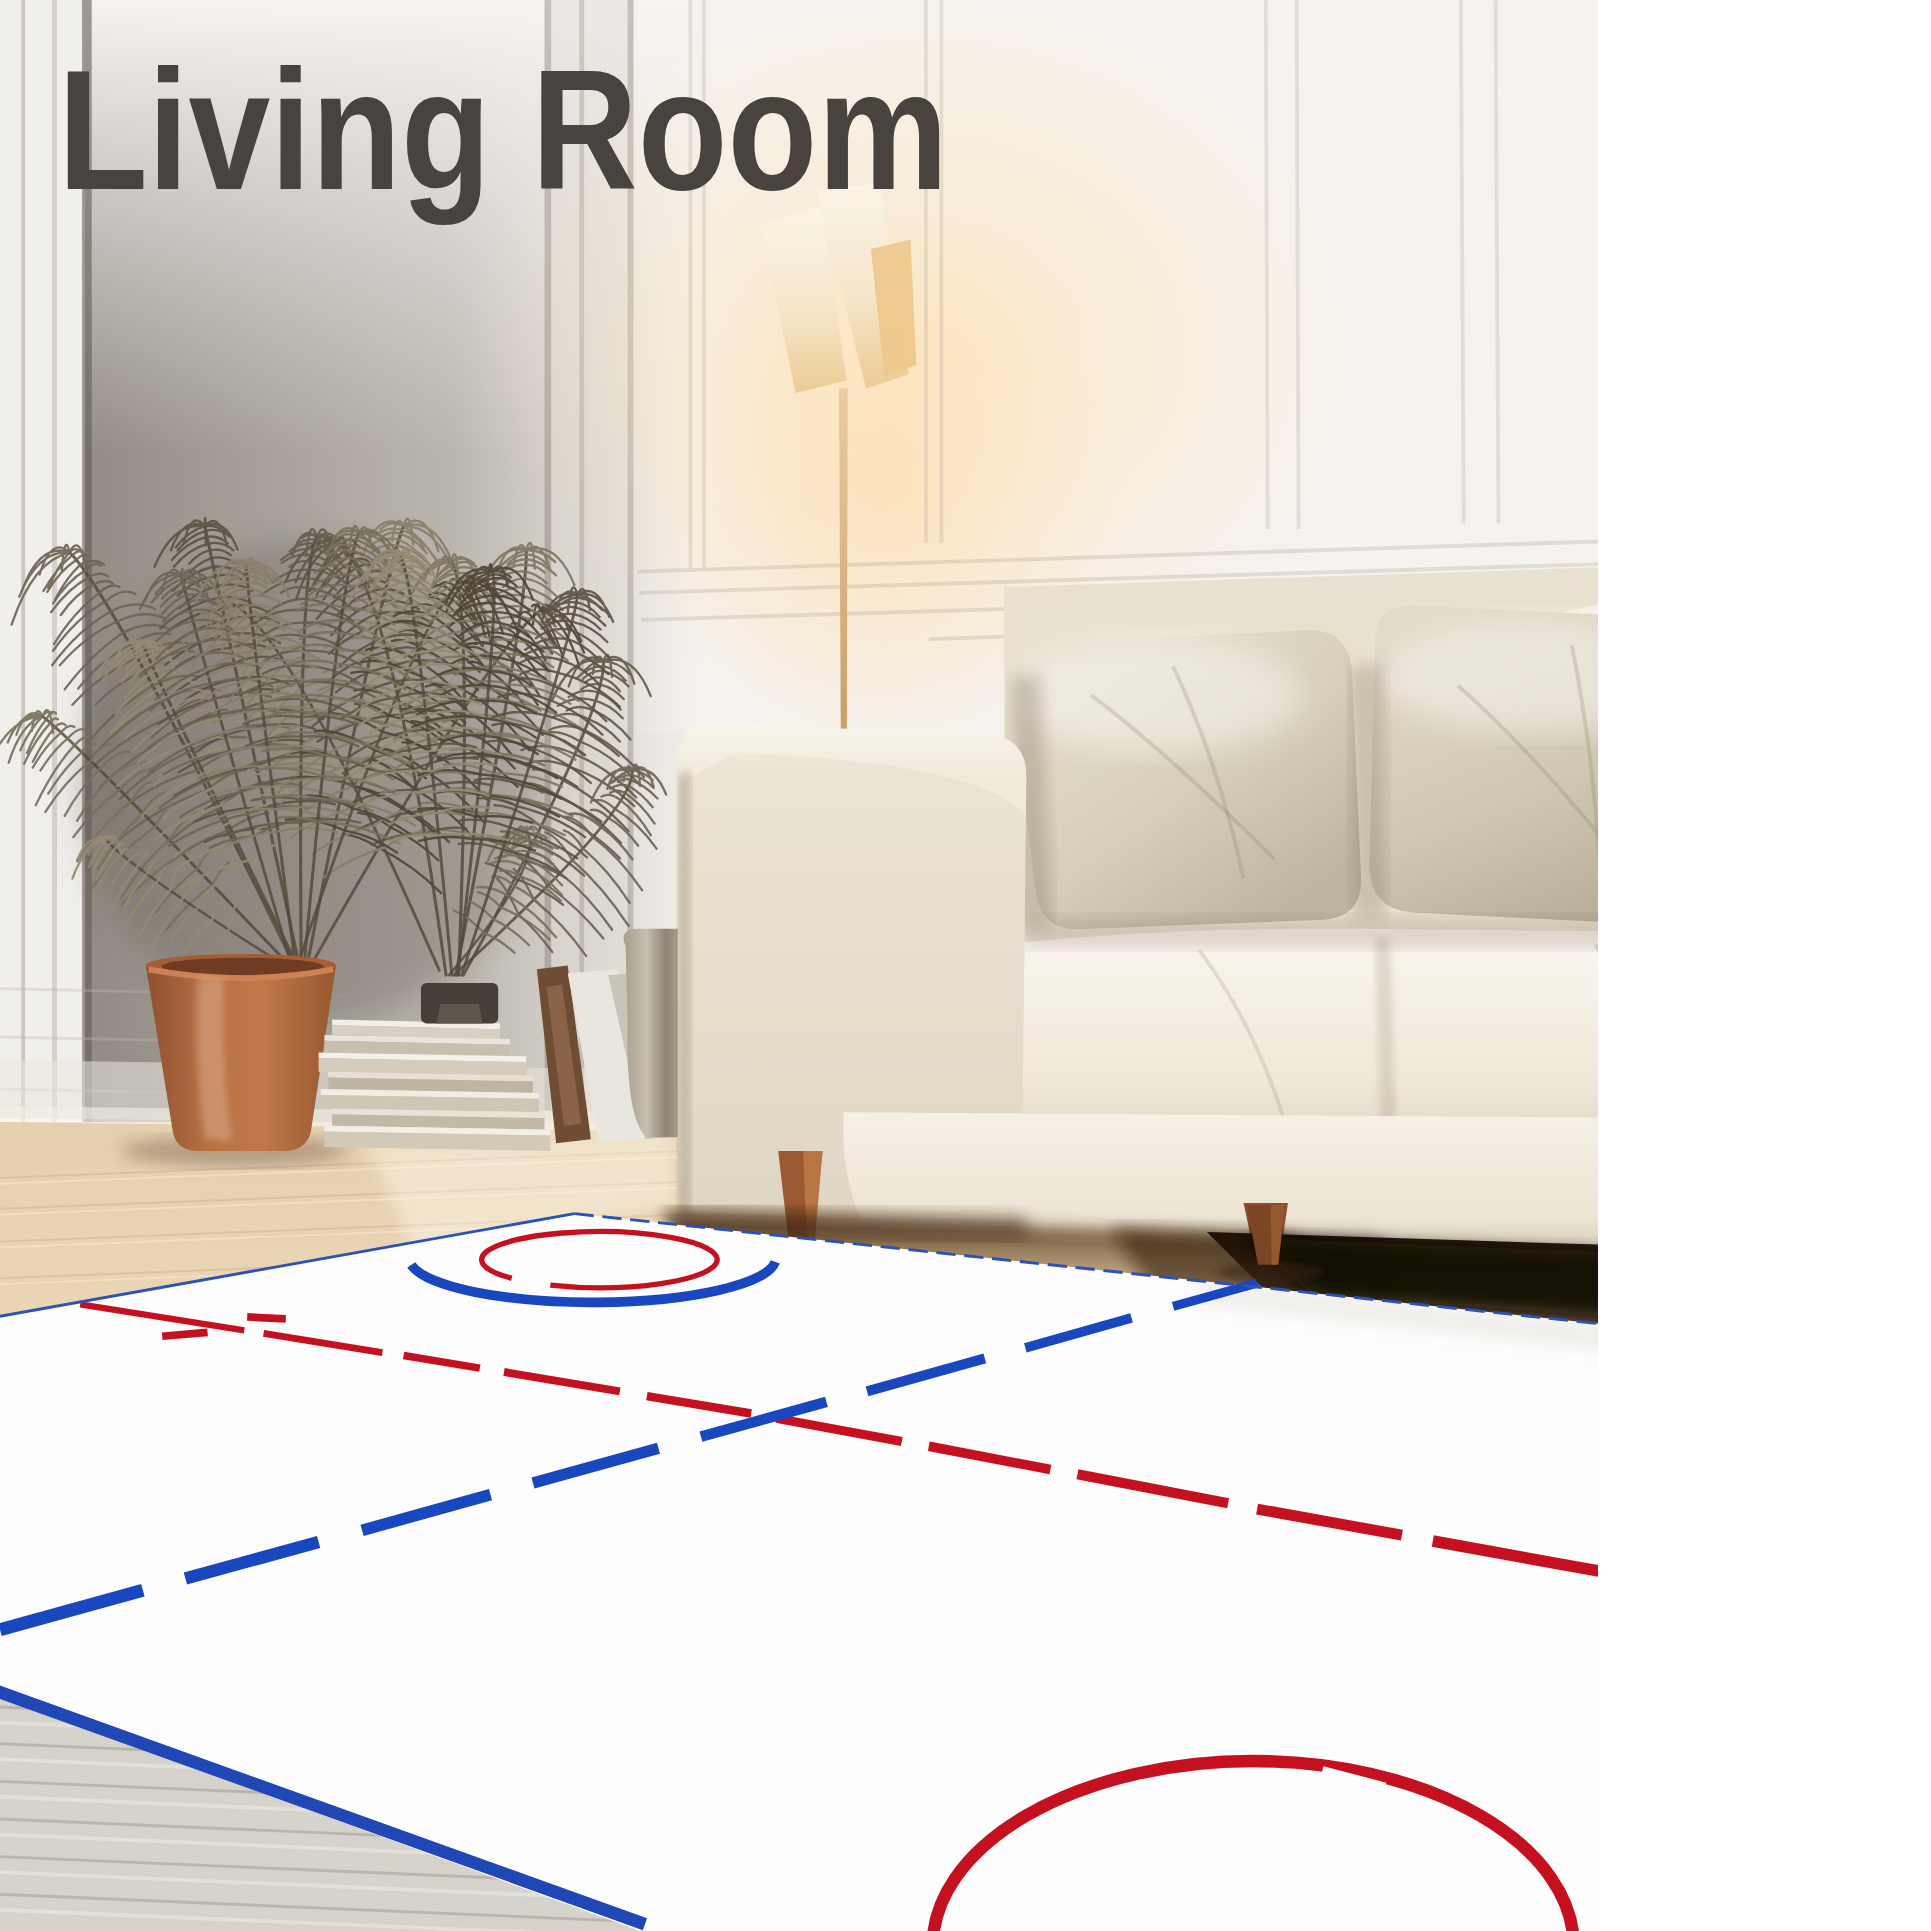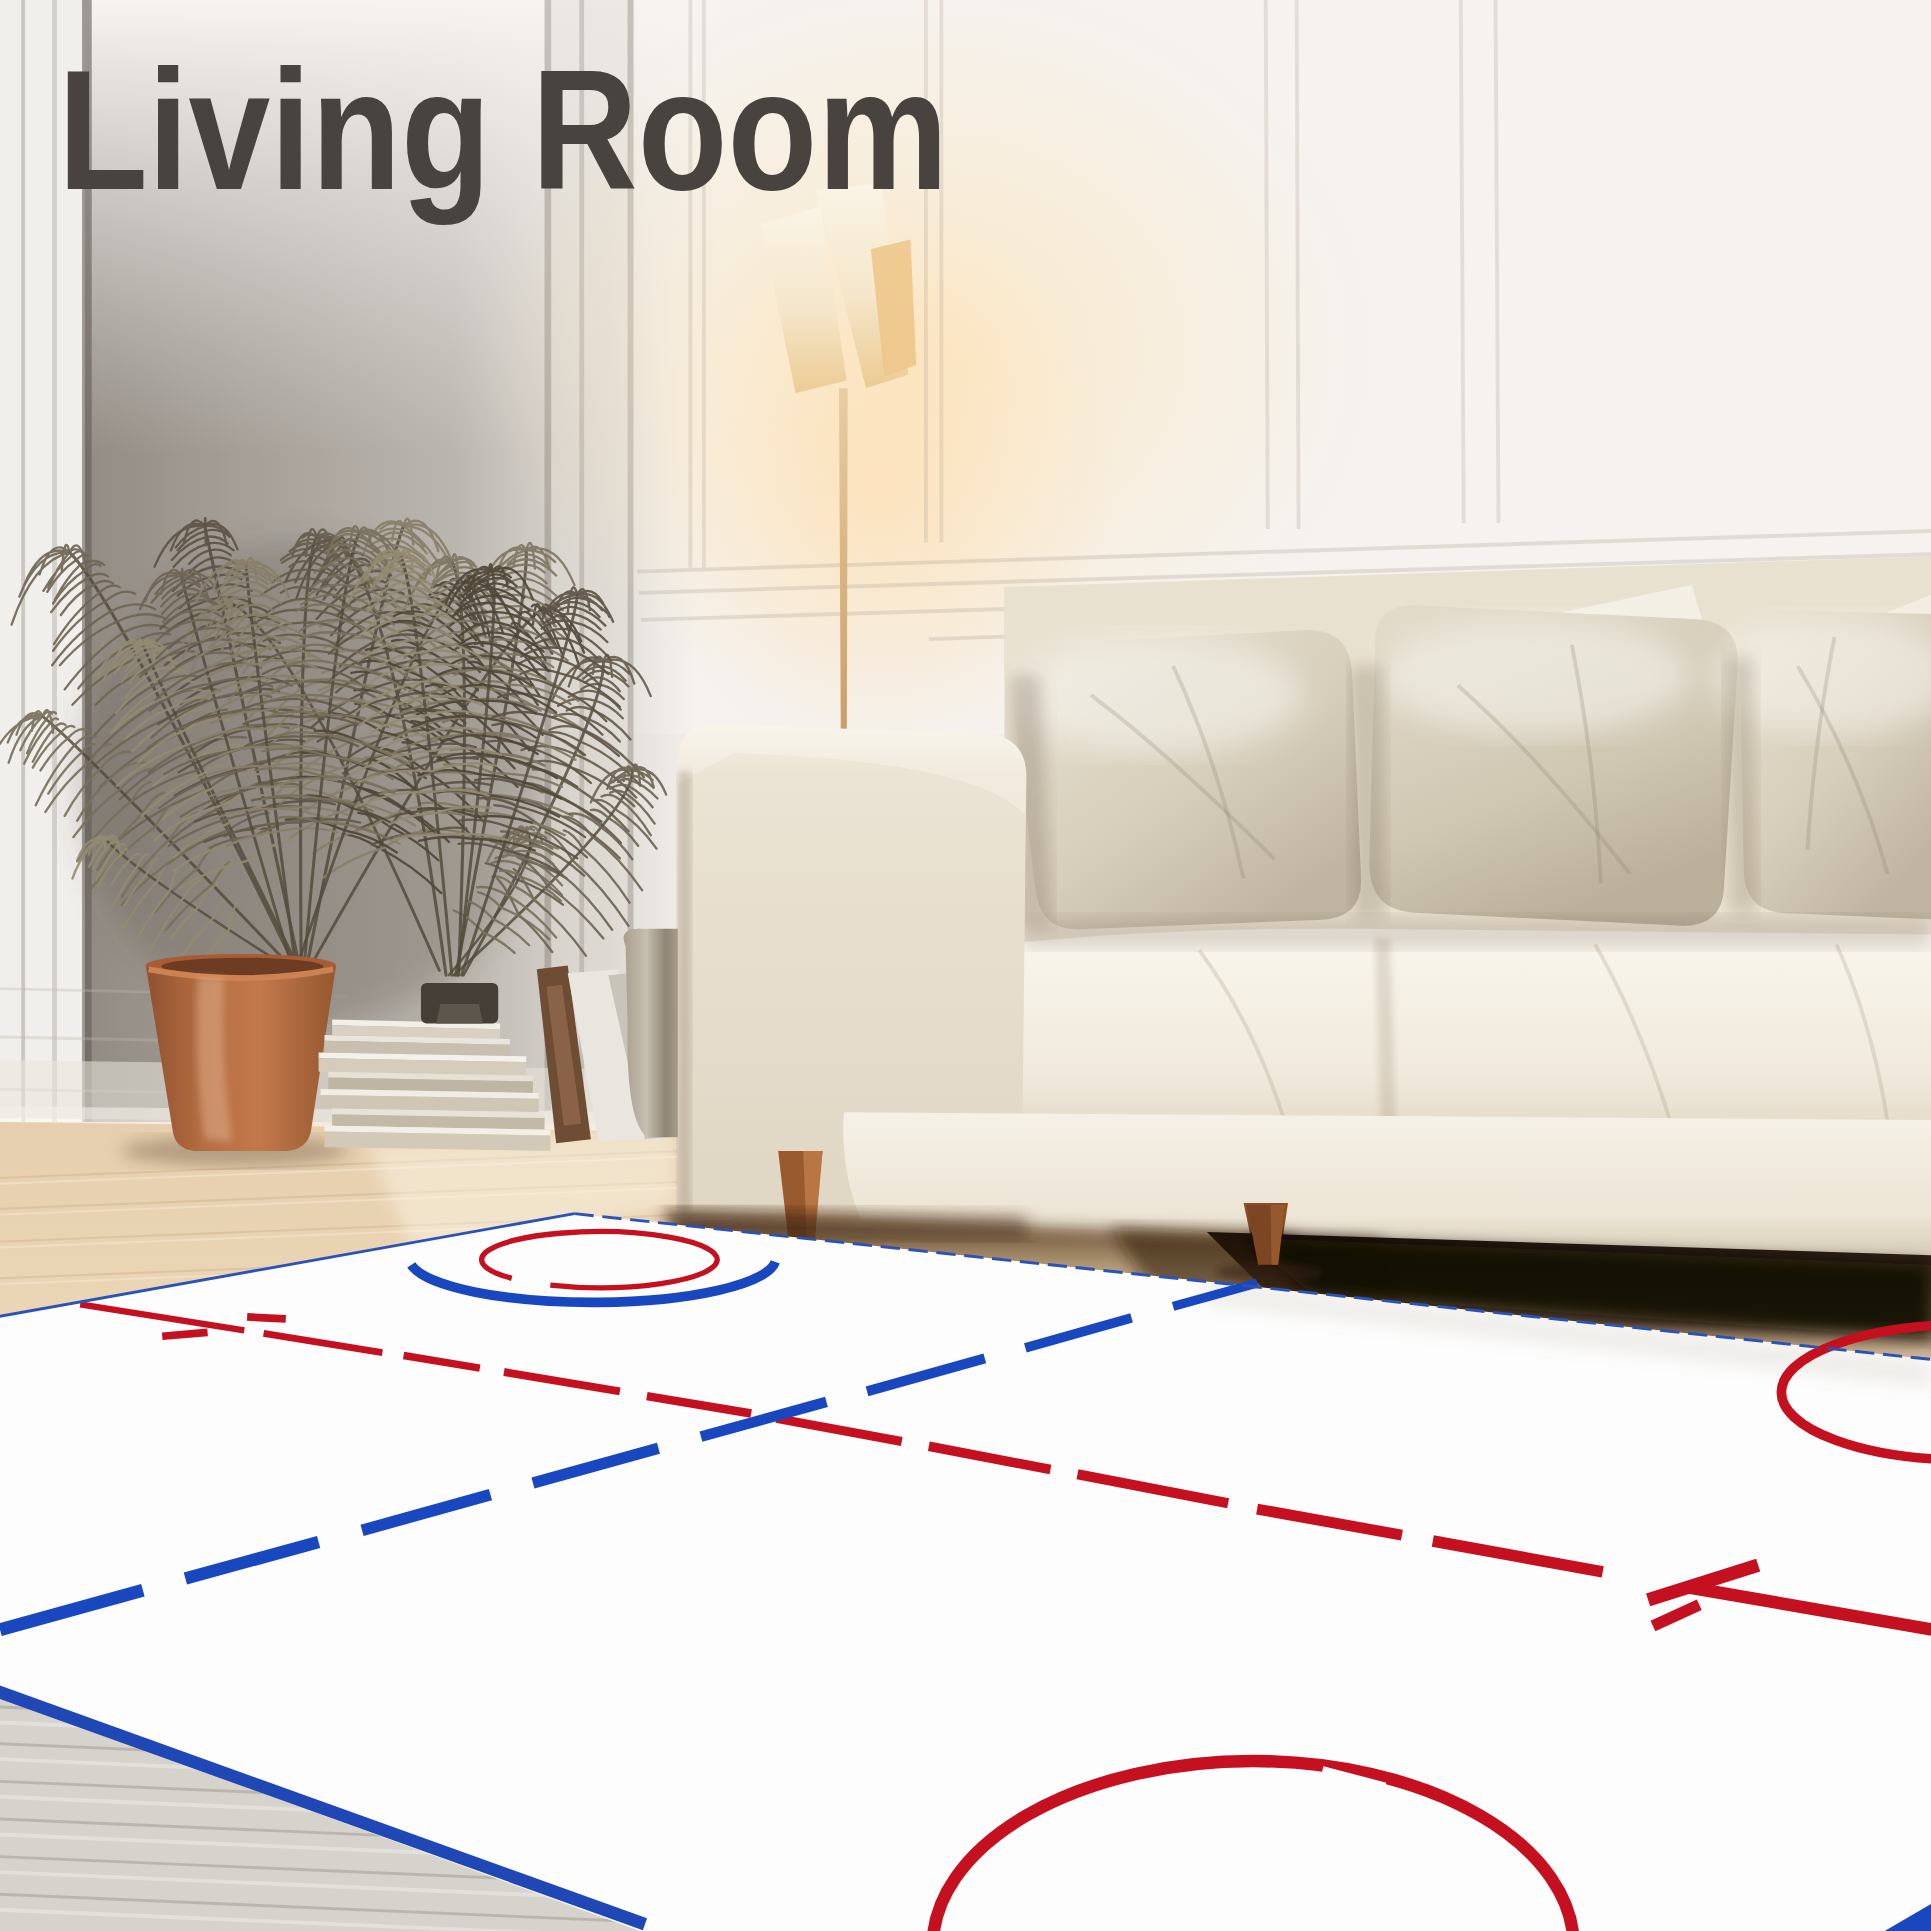--- a/index.html
+++ b/index.html
@@ -1,15 +1,15 @@
 <!DOCTYPE html>
 <html><head><meta charset="utf-8">
 <style>
   html,body{margin:0;padding:0;background:#fff;}
-  #stage{position:relative;width:1931px;height:1931px;overflow:hidden;font-family:"Liberation Sans",sans-serif;}
+  #stage{position:relative;width:1598px;height:1931px;overflow:hidden;font-family:"Liberation Sans",sans-serif;}
 </style></head>
 <body>
 <div id="stage">
 <svg width="1931" height="1931" viewBox="0 0 2000 2000">
 <defs>
   <linearGradient id="wallL" x1="0" y1="0" x2="1" y2="0">
     <stop offset="0" stop-color="rgba(104,96,87,0.7)"></stop>
     <stop offset="0.6" stop-color="rgba(128,120,110,0.5)"></stop>
     <stop offset="0.85" stop-color="rgba(160,152,142,0.28)"></stop>
     <stop offset="1" stop-color="rgba(200,194,186,0)"></stop>

